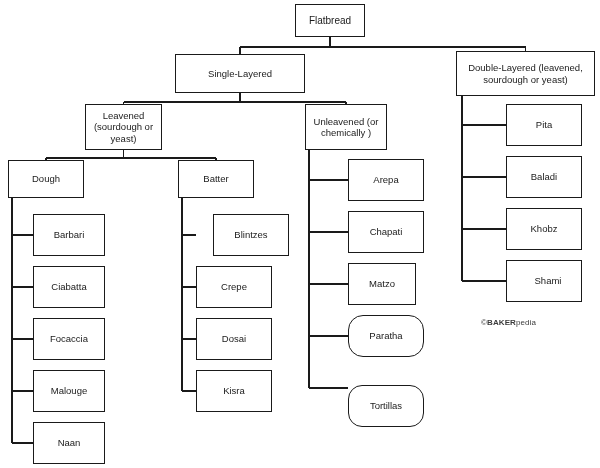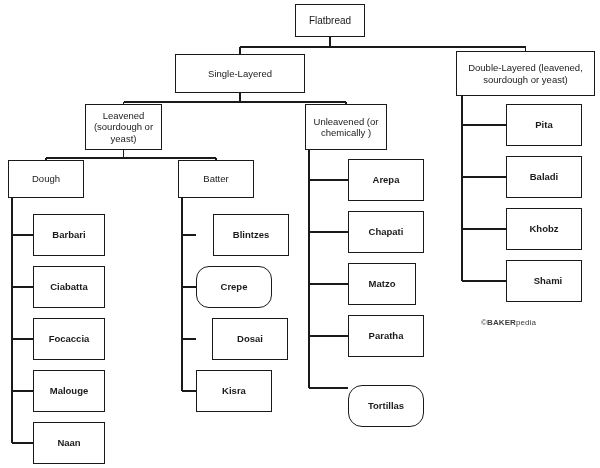--- a/index.html
+++ b/index.html
@@ -37,21 +37,21 @@
     z-index: 2;
   }
   .node span {
     display: block;
     padding: 0 3px;
   }
   .node.root      { font-size: 10px; }
   .node.level1    { font-size: 9.5px; }
   .node.level2    { font-size: 9.5px; }
   .node.level3    { font-size: 9.5px; }
-  .node.leaf      { font-size: 9.5px; font-weight: bold; }
+  .node.leaf      { font-size: 9.5px; }
   .watermark {
     position: absolute;
     font-size: 8px;
     color: #3c3c3c;
     letter-spacing: 0.1px;
     white-space: nowrap;
     z-index: 3;
   }
   .watermark b { font-weight: 700; }
 </style>
@@ -134,39 +134,39 @@
       </div>
       <div class="node leaf" style="left: 33px; top: 370px; width: 72px; height: 42px;">
         <span>Malouge</span>
       </div>
       <div class="node leaf" style="left: 33px; top: 422px; width: 72px; height: 42px;">
         <span>Naan</span>
       </div>
       <div class="node leaf" style="left: 196px; top: 214px; width: 76px; height: 42px; margin-left: 17px;">
         <span>Blintzes</span>
       </div>
-      <div class="node leaf" style="left: 196px; top: 266px; width: 76px; height: 42px; border-radius: 13px;">
+      <div class="node leaf" style="left: 196px; top: 266px; width: 76px; height: 42px;">
         <span>Crepe</span>
       </div>
-      <div class="node leaf" style="left: 212px; top: 318px; width: 76px; height: 42px;">
+      <div class="node leaf" style="left: 196px; top: 318px; width: 76px; height: 42px;">
         <span>Dosai</span>
       </div>
       <div class="node leaf" style="left: 196px; top: 370px; width: 76px; height: 42px;">
         <span>Kisra</span>
       </div>
       <div class="node leaf" style="left: 348px; top: 159px; width: 76px; height: 42px;">
         <span>Arepa</span>
       </div>
       <div class="node leaf" style="left: 348px; top: 211px; width: 76px; height: 42px;">
         <span>Chapati</span>
       </div>
       <div class="node leaf" style="left: 348px; top: 263px; width: 68px; height: 42px;">
         <span>Matzo</span>
       </div>
-      <div class="node leaf" style="left: 348px; top: 315px; width: 76px; height: 42px;">
+      <div class="node leaf" style="left: 348px; top: 315px; width: 76px; height: 42px; border-radius: 15px;">
         <span>Paratha</span>
       </div>
       <div class="node leaf" style="left: 348px; top: 385px; width: 76px; height: 42px; border-radius: 14px;">
         <span>Tortillas</span>
       </div>
       <div class="node leaf" style="left: 506px; top: 104px; width: 76px; height: 42px;">
         <span>Pita</span>
       </div>
       <div class="node leaf" style="left: 506px; top: 156px; width: 76px; height: 42px;">
         <span>Baladi</span>

